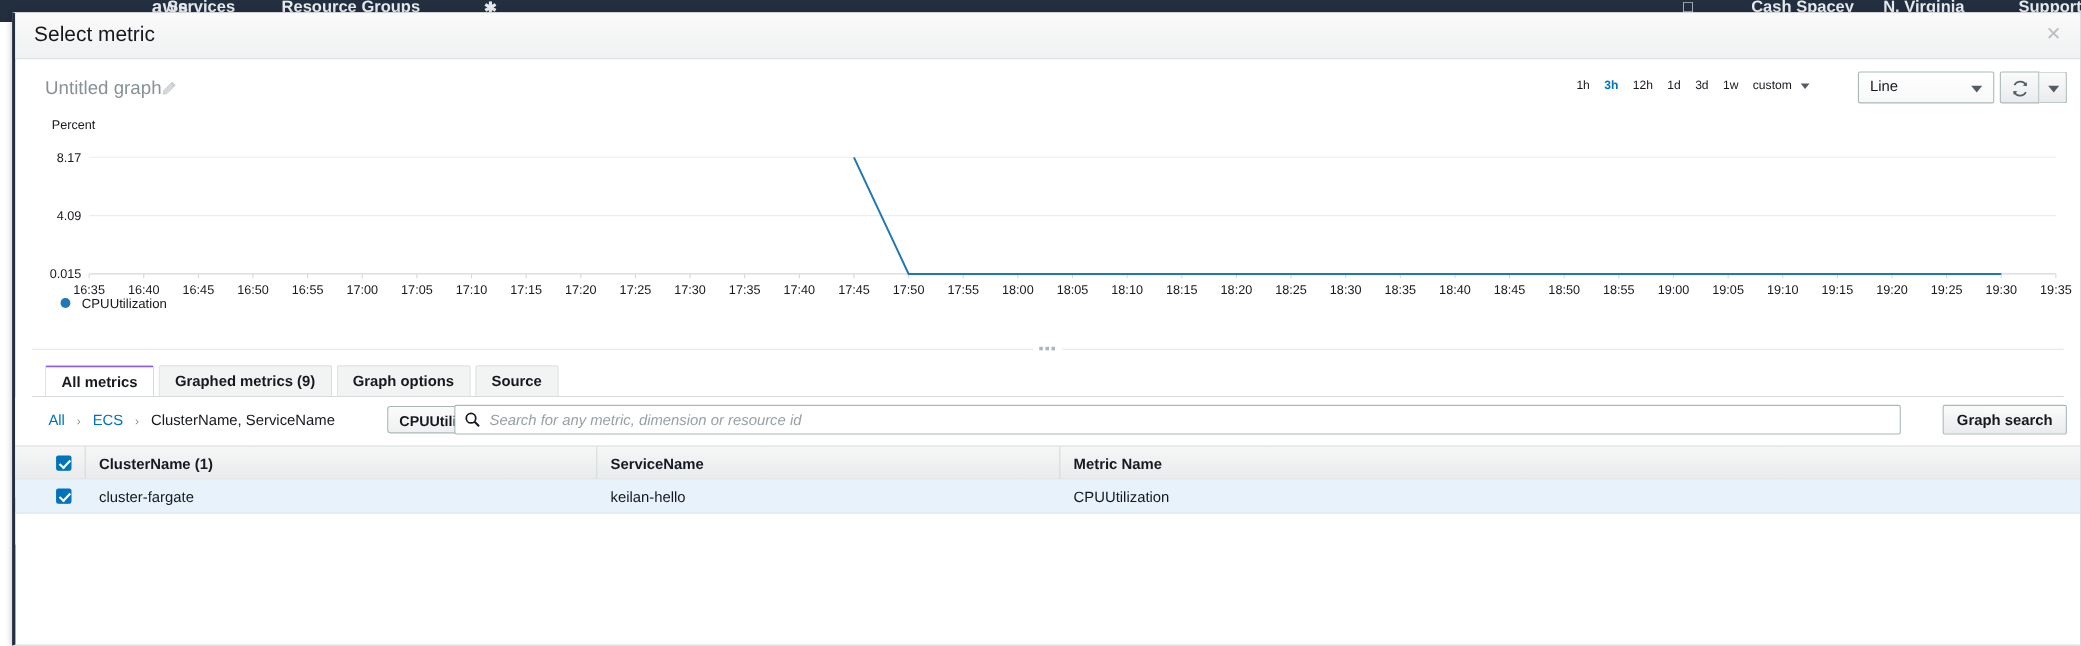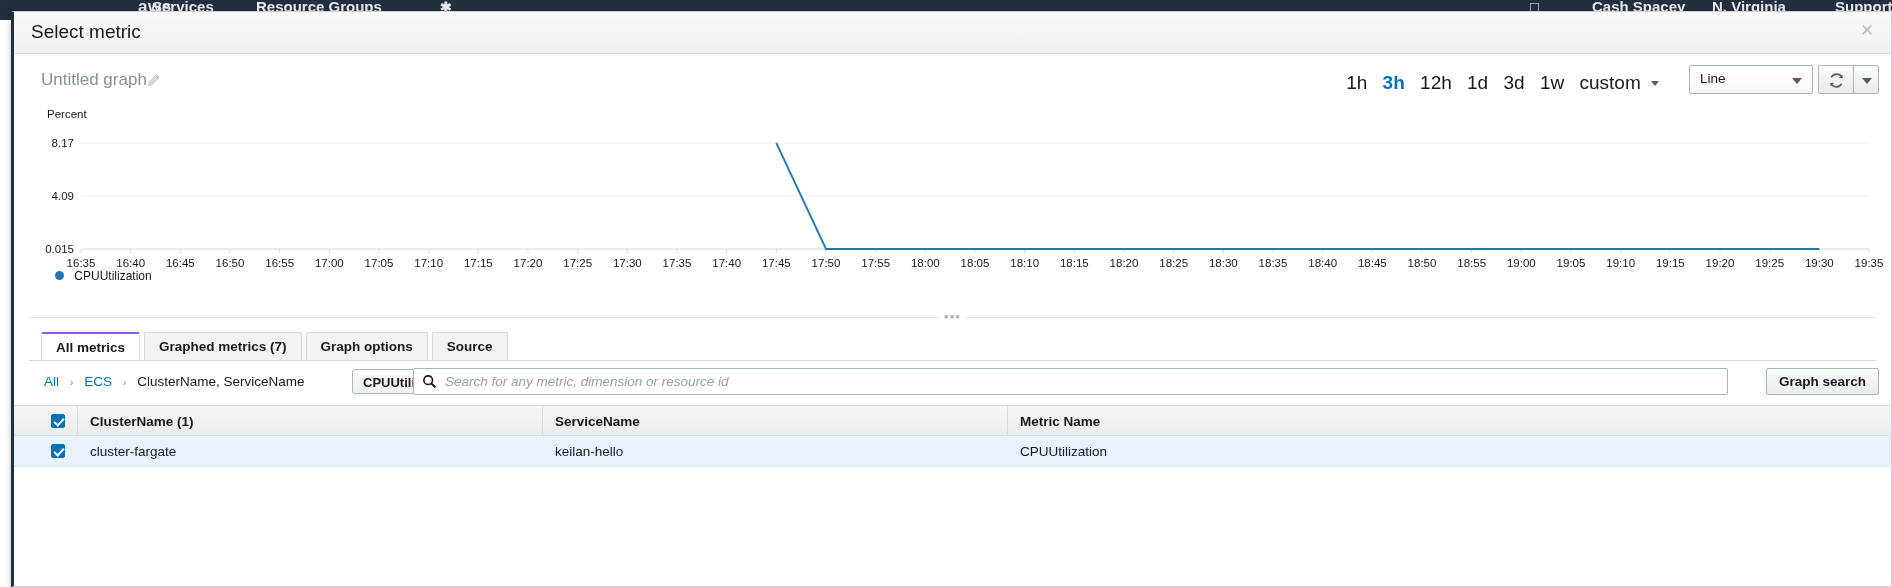--- a/index.html
+++ b/index.html
@@ -67,22 +67,22 @@
     font-size: 17px; color: #879196; font-weight: 400;
   }
   .edit-pencil {
     position: absolute; left: 131px; top: 19px;
     width: 16px; height: 16px; cursor: pointer;
   }
   .edit-pencil svg { display: block; }
 
   
   .range-group {
-    position: absolute; right: 232px; top: 16px;
-    font-size: 19px; color: #16191f; white-space: nowrap;
+    position: absolute; right: 246px; top: 16px;
+    font-size: 11px; color: #16191f; white-space: nowrap;
   }
   .range-group .r {
     display: inline-block; padding: 2px 5px; cursor: pointer; color: #16191f;
   }
   .range-group .r.active { color: #0073bb; font-weight: bold; }
   .range-group .r.custom { padding-right: 2px; }
   .range-caret {
     display: inline-block; margin-left: 3px; cursor: pointer;
     width: 0; height: 0; vertical-align: middle;
     border-left: 4px solid transparent; border-right: 4px solid transparent;
@@ -227,21 +227,21 @@
     position: absolute; top: 0; height: 100%;
     font-size: 13.5px; color: #16191f; line-height: 31px;
     white-space: nowrap; overflow: hidden;
     border-left: 1px solid #d5dbdb;
     padding-left: 12px;
   }
   .mt-head .mt-cell { font-weight: bold; }
   .mt-cell.c0 { left: 15px;   width: 48px; border-left: none; padding-left: 0; }
   .mt-cell.c1 { left: 63px;   width: 465px; }
   .mt-cell.c2 { left: 528px;  width: 465px; }
-  .mt-cell.c3 { left: 993px;  width: 884px; }
+  .mt-cell.c3 { left: 949px;  width: 884px; }
   .mt-body-row .mt-cell { border-left-color: transparent; }
 
   .cbx {
     position: absolute; left: 22px; top: 8px;
     width: 14px; height: 14px; border-radius: 2px;
     background: #0073bb; border: 1px solid #0073bb; cursor: pointer;
   }
   .cbx::after {
     content: ""; position: absolute; left: 4px; top: 1px;
     width: 4px; height: 8px;
@@ -416,21 +416,21 @@
       </div>
 
       <div class="drag-handle-wrap">
         <div class="drag-rule"></div>
         <div class="drag-dots">▪▪▪</div>
       </div>
 
       <div class="tabs-row">
         <div class="tabs">
           <div class="tab active">All metrics</div>
-          <div class="tab">Graphed metrics (7)</div>
+          <div class="tab">Graphed metrics (9)</div>
           <div class="tab">Graph options</div>
           <div class="tab">Source</div>
         </div>
         <div class="tabs-underline"></div>
       </div>
 
       <div class="search-row">
         <div class="breadcrumb">
           <span class="bc-link">All</span>
           <span class="bc-sep">›</span>

